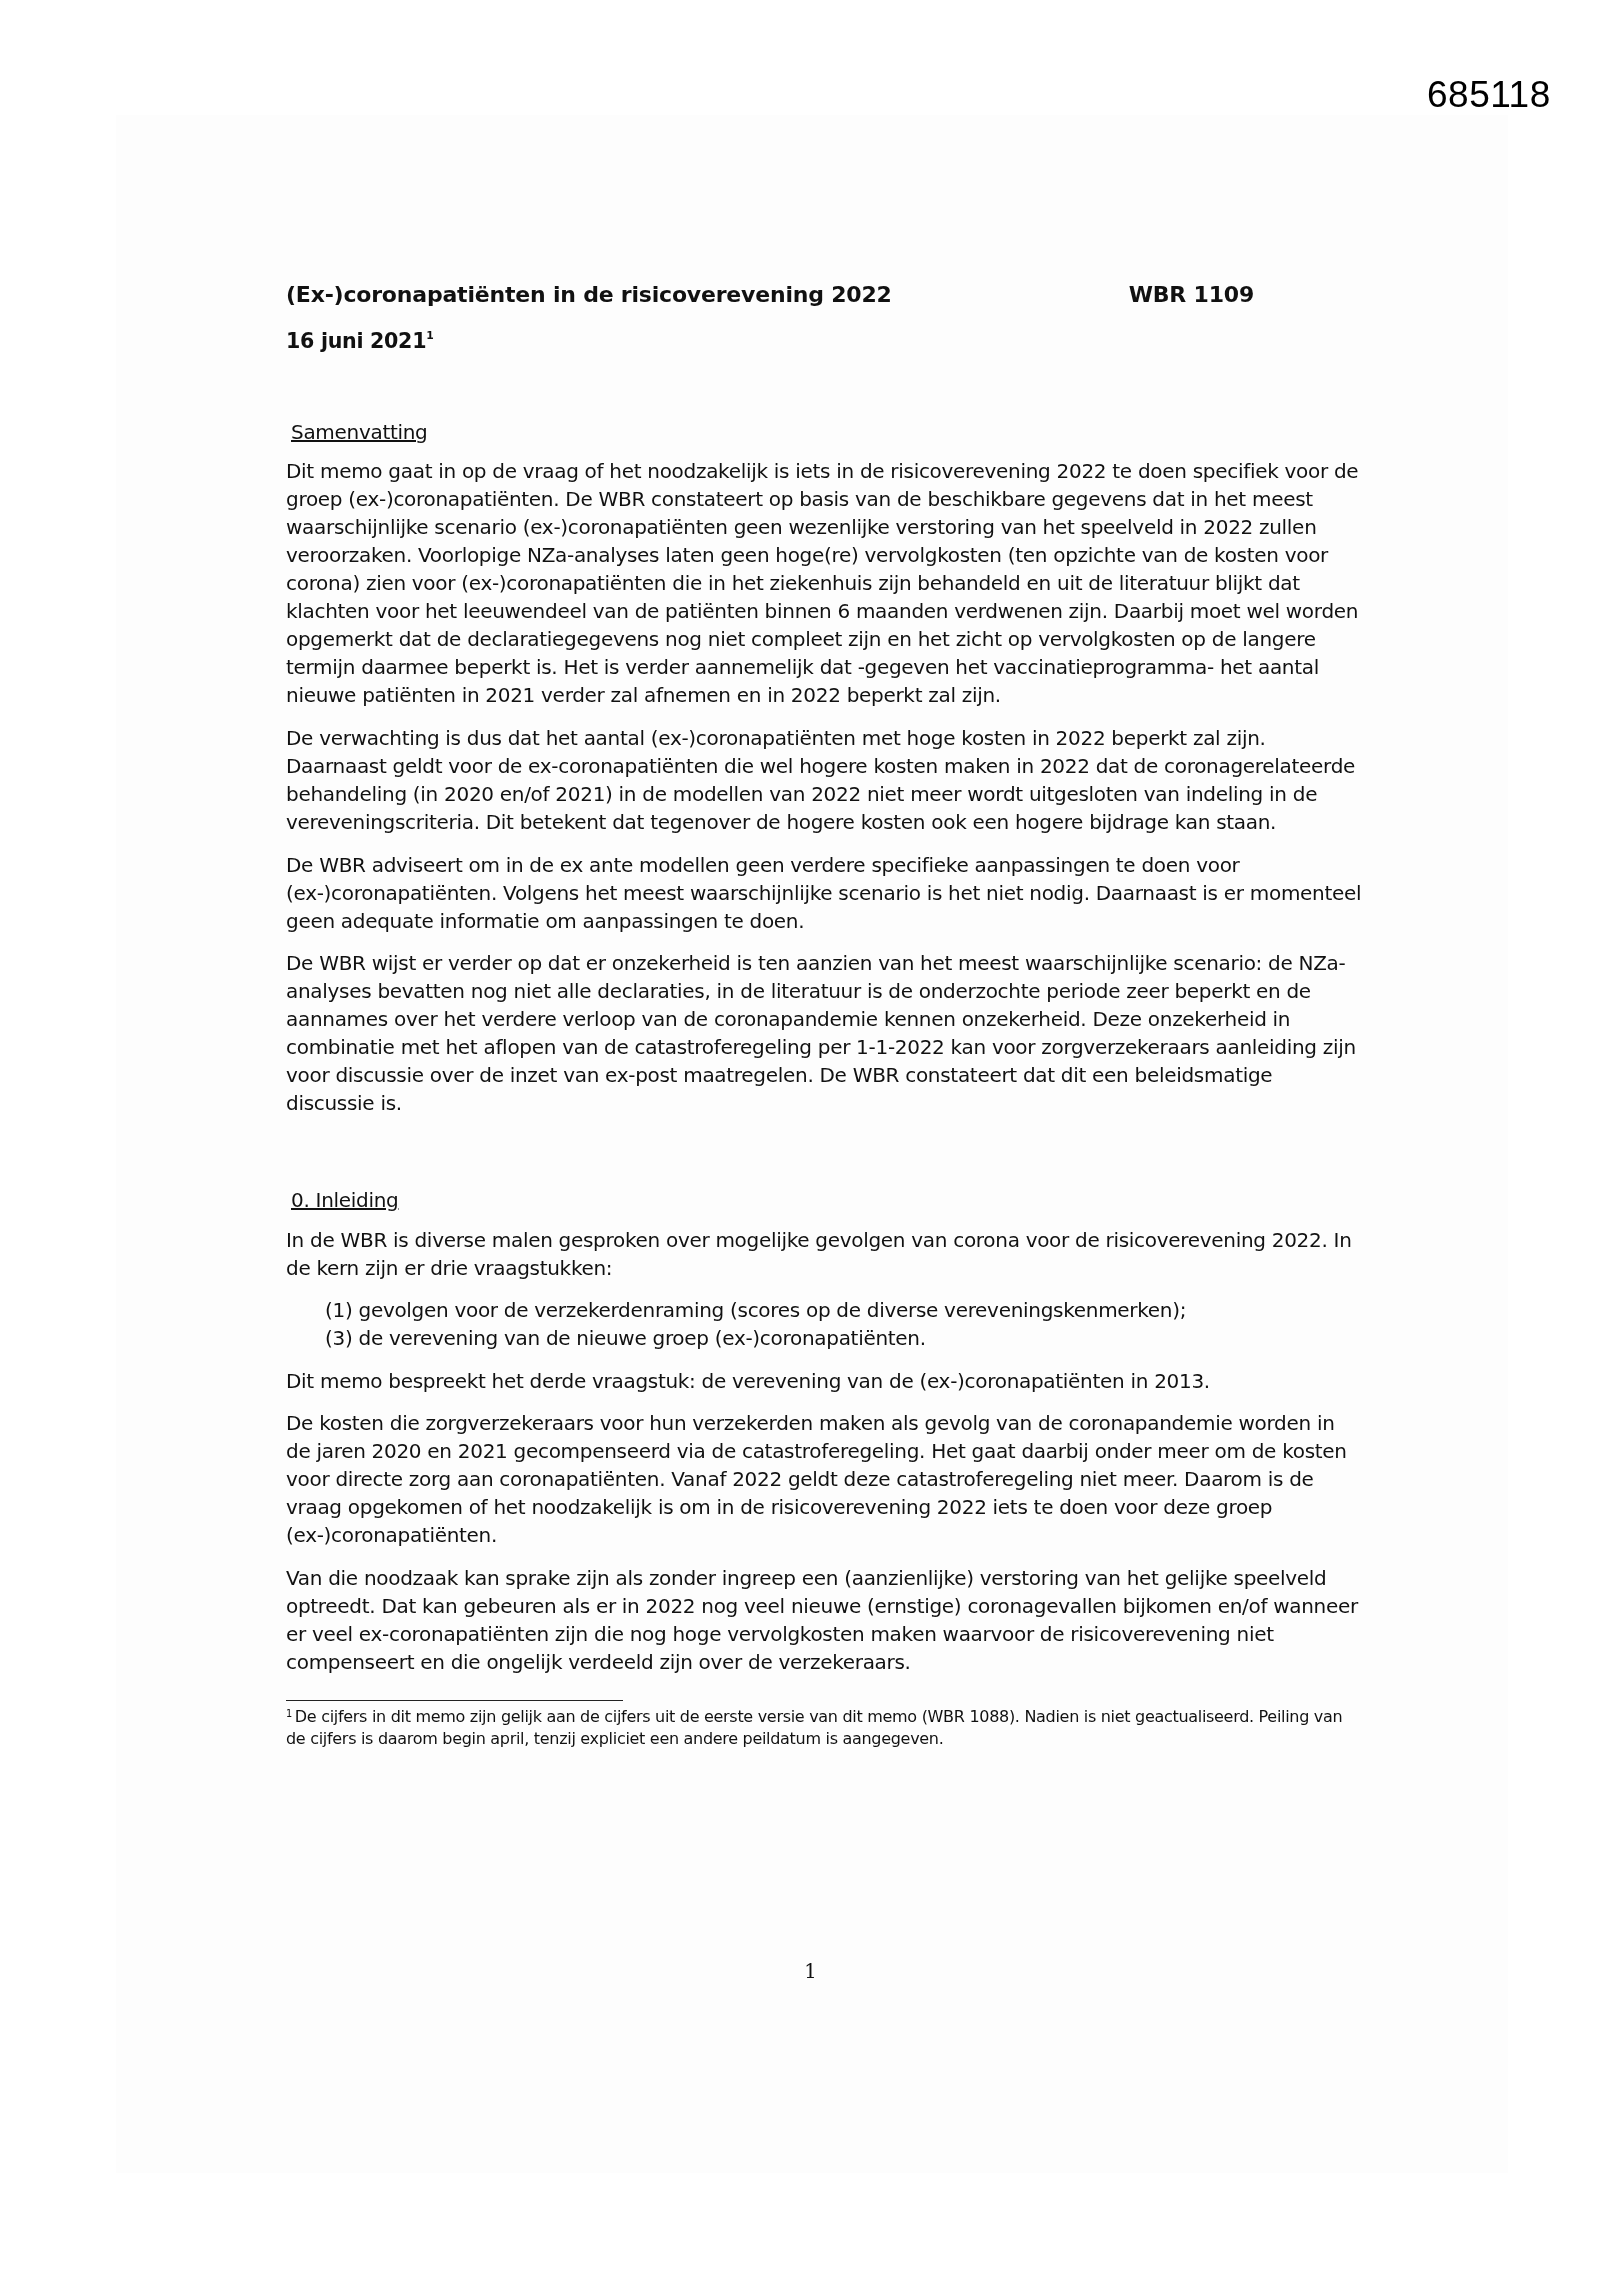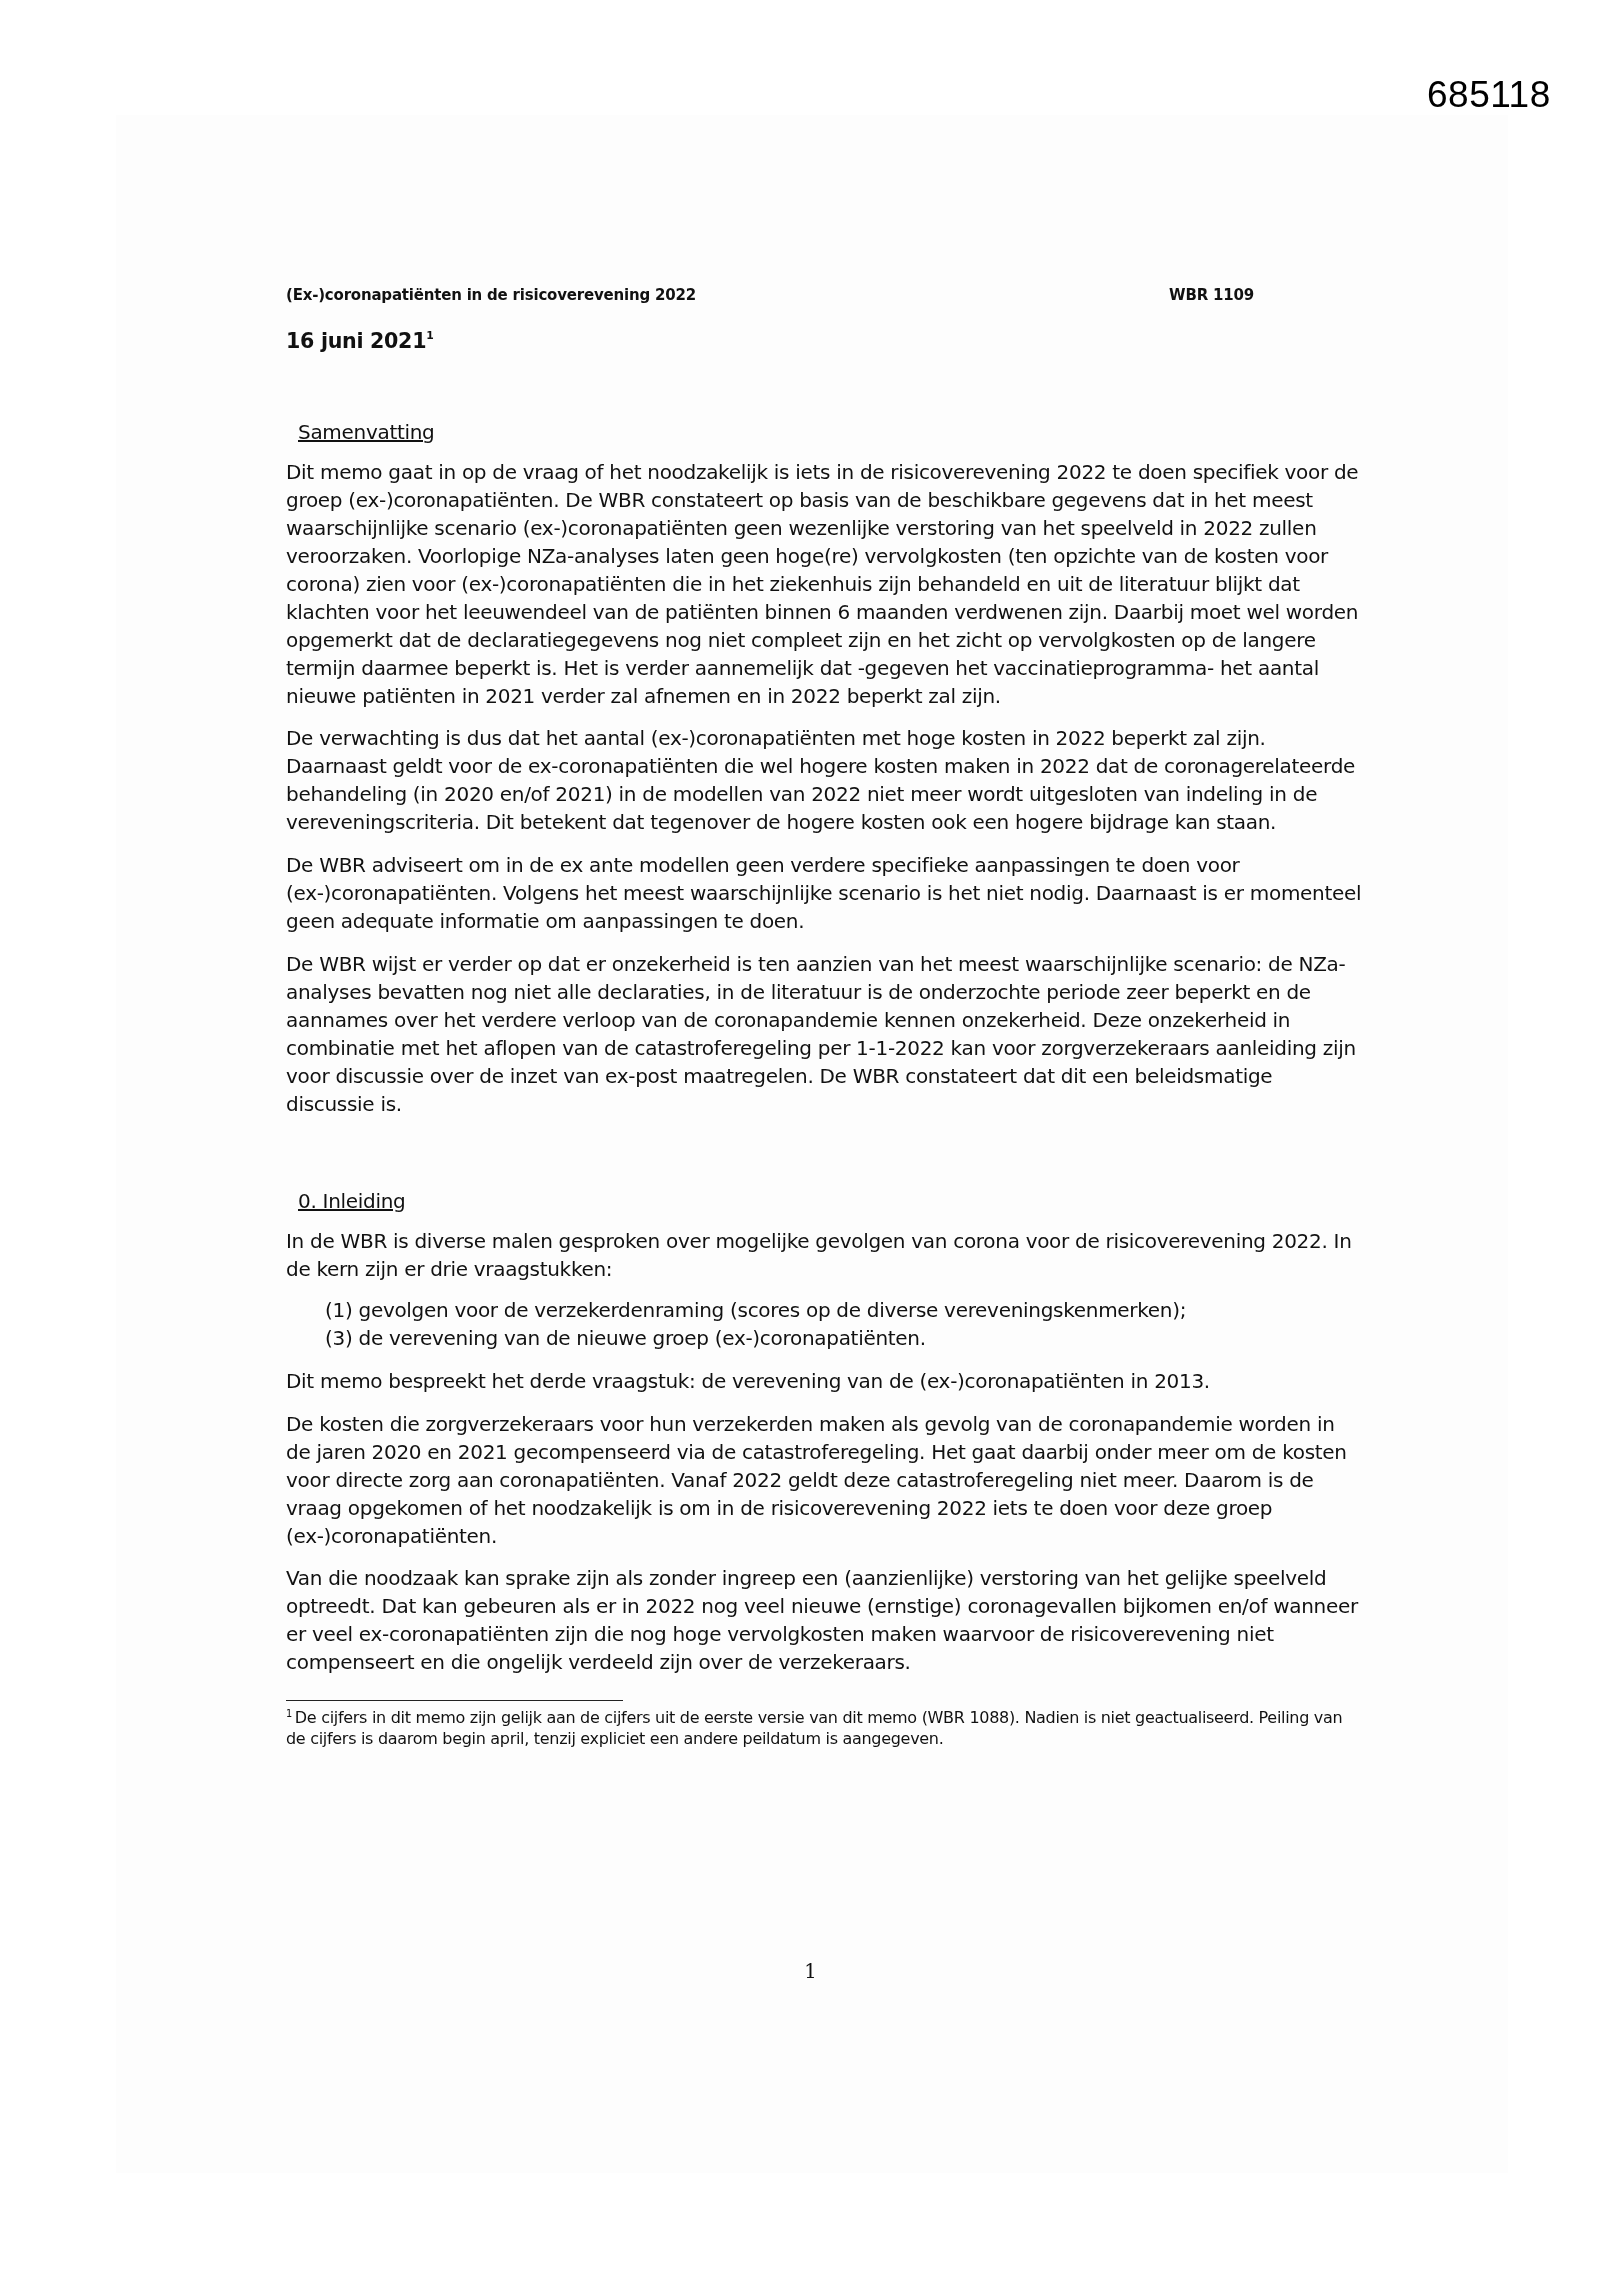--- a/index.html
+++ b/index.html
@@ -39,36 +39,36 @@
       width: 1078px;
       font-size: 20px;
       line-height: 28px;
       letter-spacing: -0.3px;
     }
     .title-row {
       display: flex;
       justify-content: space-between;
       width: 968px;
       font-weight: bold;
-      font-size: 15px;
+      font-size: 22px;
       letter-spacing: -0.2px;
     }
     .date {
       font-weight: bold;
       font-size: 20.6px;
       margin-top: 17.6px;
     }
     .date sup {
       font-size: 10.8px;
       vertical-align: 8.8px;
       line-height: 0;
     }
     .section-heading {
       text-decoration: underline;
-      margin: 12px;
+      margin: 5px;
     }
     .h-summary { margin-top: 63px; }
     .h-intro { margin-top: 69px; }
     p {
       margin: 0;
     }
     .gap-sm { margin-top: 11.8px; }
     .gap-md { margin-top: 14.7px; }
     ol.items {
       list-style: none;

